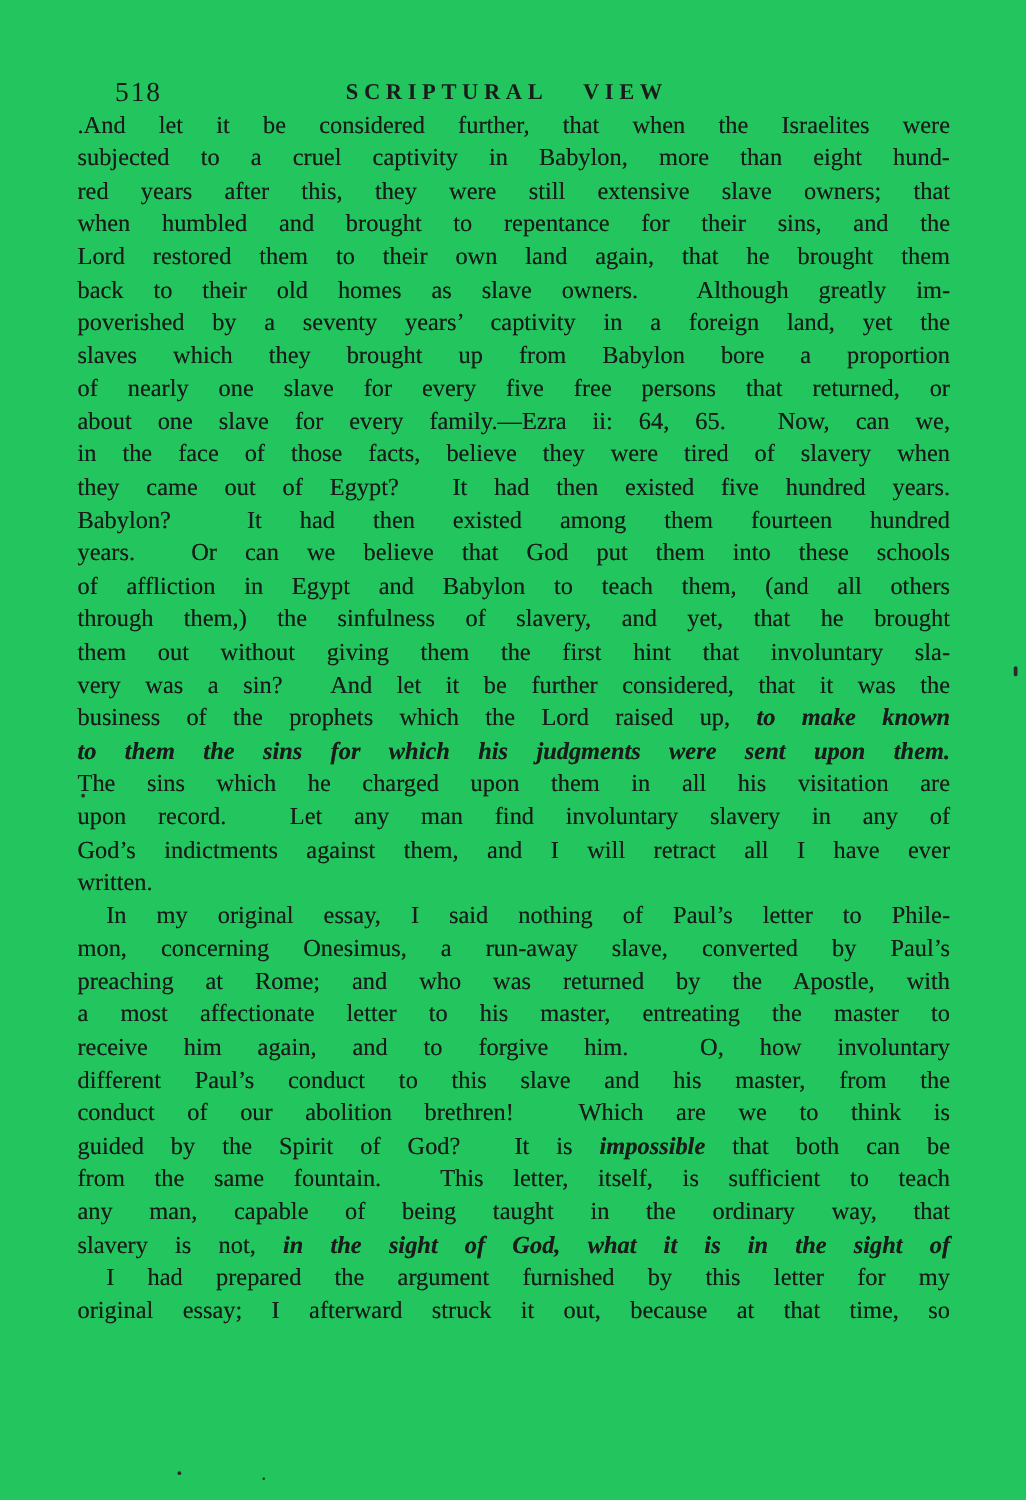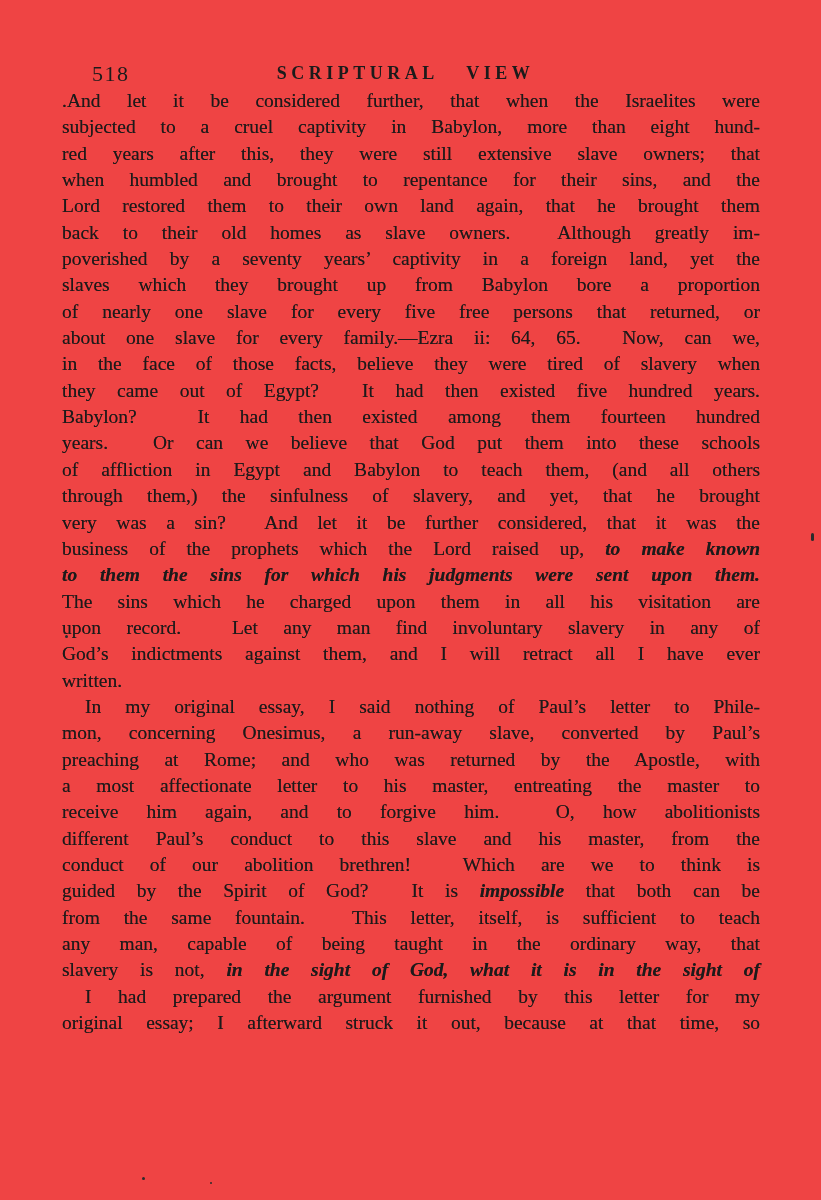--- a/index.html
+++ b/index.html
@@ -1,20 +1,20 @@
 <!DOCTYPE html>
 <html><head>
 <meta charset="utf-8">
 <style>
   html, body { margin: 0; padding: 0; background: #ffffff; }
   .page {
     position: relative;
     width: 821px;
     height: 1200px;
-    background: #ef4444;
+    background: #22c55e;
     overflow: hidden;
     font-family: "Liberation Serif", "DejaVu Serif", serif;
     color: #1b1b1b;
   }
   .page-number {
     position: absolute;
     left: 92px;
     top: 61px;
     font-size: 22px;
     letter-spacing: 1.5px;
@@ -73,32 +73,33 @@
       <div class="line"><span>poverished by a seventy years’ captivity in a foreign land, yet the</span></div>
       <div class="line"><span>slaves which they brought up from Babylon bore a proportion</span></div>
       <div class="line"><span>of nearly one slave for every five free persons that returned, or</span></div>
       <div class="line"><span>about one slave for every family.—Ezra ii: 64, 65.  Now, can we,</span></div>
       <div class="line"><span>in the face of those facts, believe they were tired of slavery when</span></div>
       <div class="line"><span>they came out of Egypt?  It had then existed five hundred years.</span></div>
       <div class="line"><span>Babylon?  It had then existed among them fourteen hundred</span></div>
       <div class="line"><span>years.  Or can we believe that God put them into these schools</span></div>
       <div class="line"><span>of affliction in Egypt and Babylon to teach them, (and all others</span></div>
       <div class="line"><span>through them,) the sinfulness of slavery, and yet, that he brought</span></div>
+      <div class="line"><span>them out without giving them the first hint that involuntary sla-</span></div>
       <div class="line"><span>very was a sin?  And let it be further considered, that it was the</span></div>
       <div class="line"><span>business of the prophets which the Lord raised up, </span><em>to make known</em></div>
       <div class="line"><em>to them the sins for which his judgments were sent upon them.</em></div>
       <div class="line"><span>The sins which he charged upon them in all his visitation are</span></div>
       <div class="line"><span>upon record.  Let any man find involuntary slavery in any of</span></div>
       <div class="line"><span>God’s indictments against them, and I will retract all I have ever</span></div>
       <div class="line para-end"><span>written.</span></div>
       <div class="line indent"><span>In my original essay, I said nothing of Paul’s letter to Phile-</span></div>
       <div class="line"><span>mon, concerning Onesimus, a run-away slave, converted by Paul’s</span></div>
       <div class="line"><span>preaching at Rome; and who was returned by the Apostle, with</span></div>
       <div class="line"><span>a most affectionate letter to his master, entreating the master to</span></div>
-      <div class="line"><span>receive him again, and to forgive him.  O, how abolitionists</span></div>
+      <div class="line"><span>receive him again, and to forgive him.  O, how involuntary</span></div>
       <div class="line"><span>different Paul’s conduct to this slave and his master, from the</span></div>
       <div class="line"><span>conduct of our abolition brethren!  Which are we to think is</span></div>
       <div class="line"><span>guided by the Spirit of God?  It is </span><em>impossible</em><span> that both can be</span></div>
       <div class="line"><span>from the same fountain.  This letter, itself, is sufficient to teach</span></div>
       <div class="line"><span>any man, capable of being taught in the ordinary way, that</span></div>
       <div class="line"><span>slavery is not, </span><em>in the sight of God, what it is in the sight of</em></div>
       <div class="line indent"><span>I had prepared the argument furnished by this letter for my</span></div>
       <div class="line"><span>original essay; I afterward struck it out, because at that time, so</span></div>
     </div>
 

